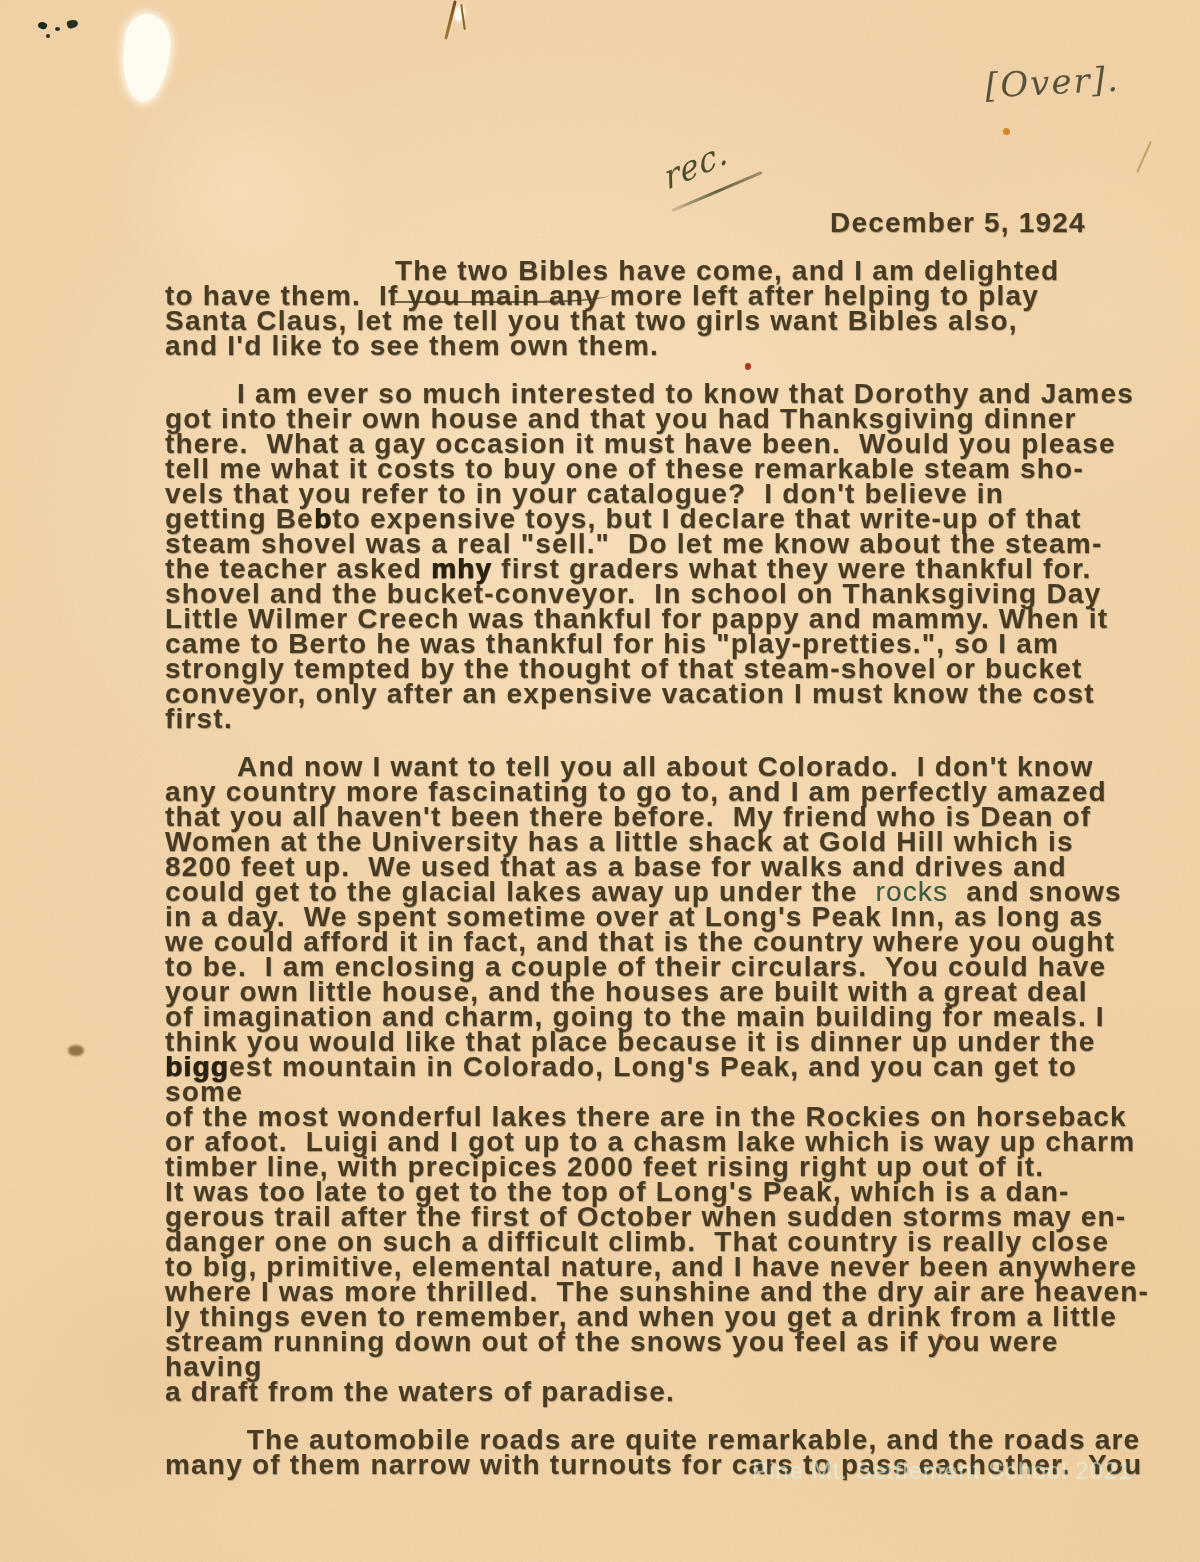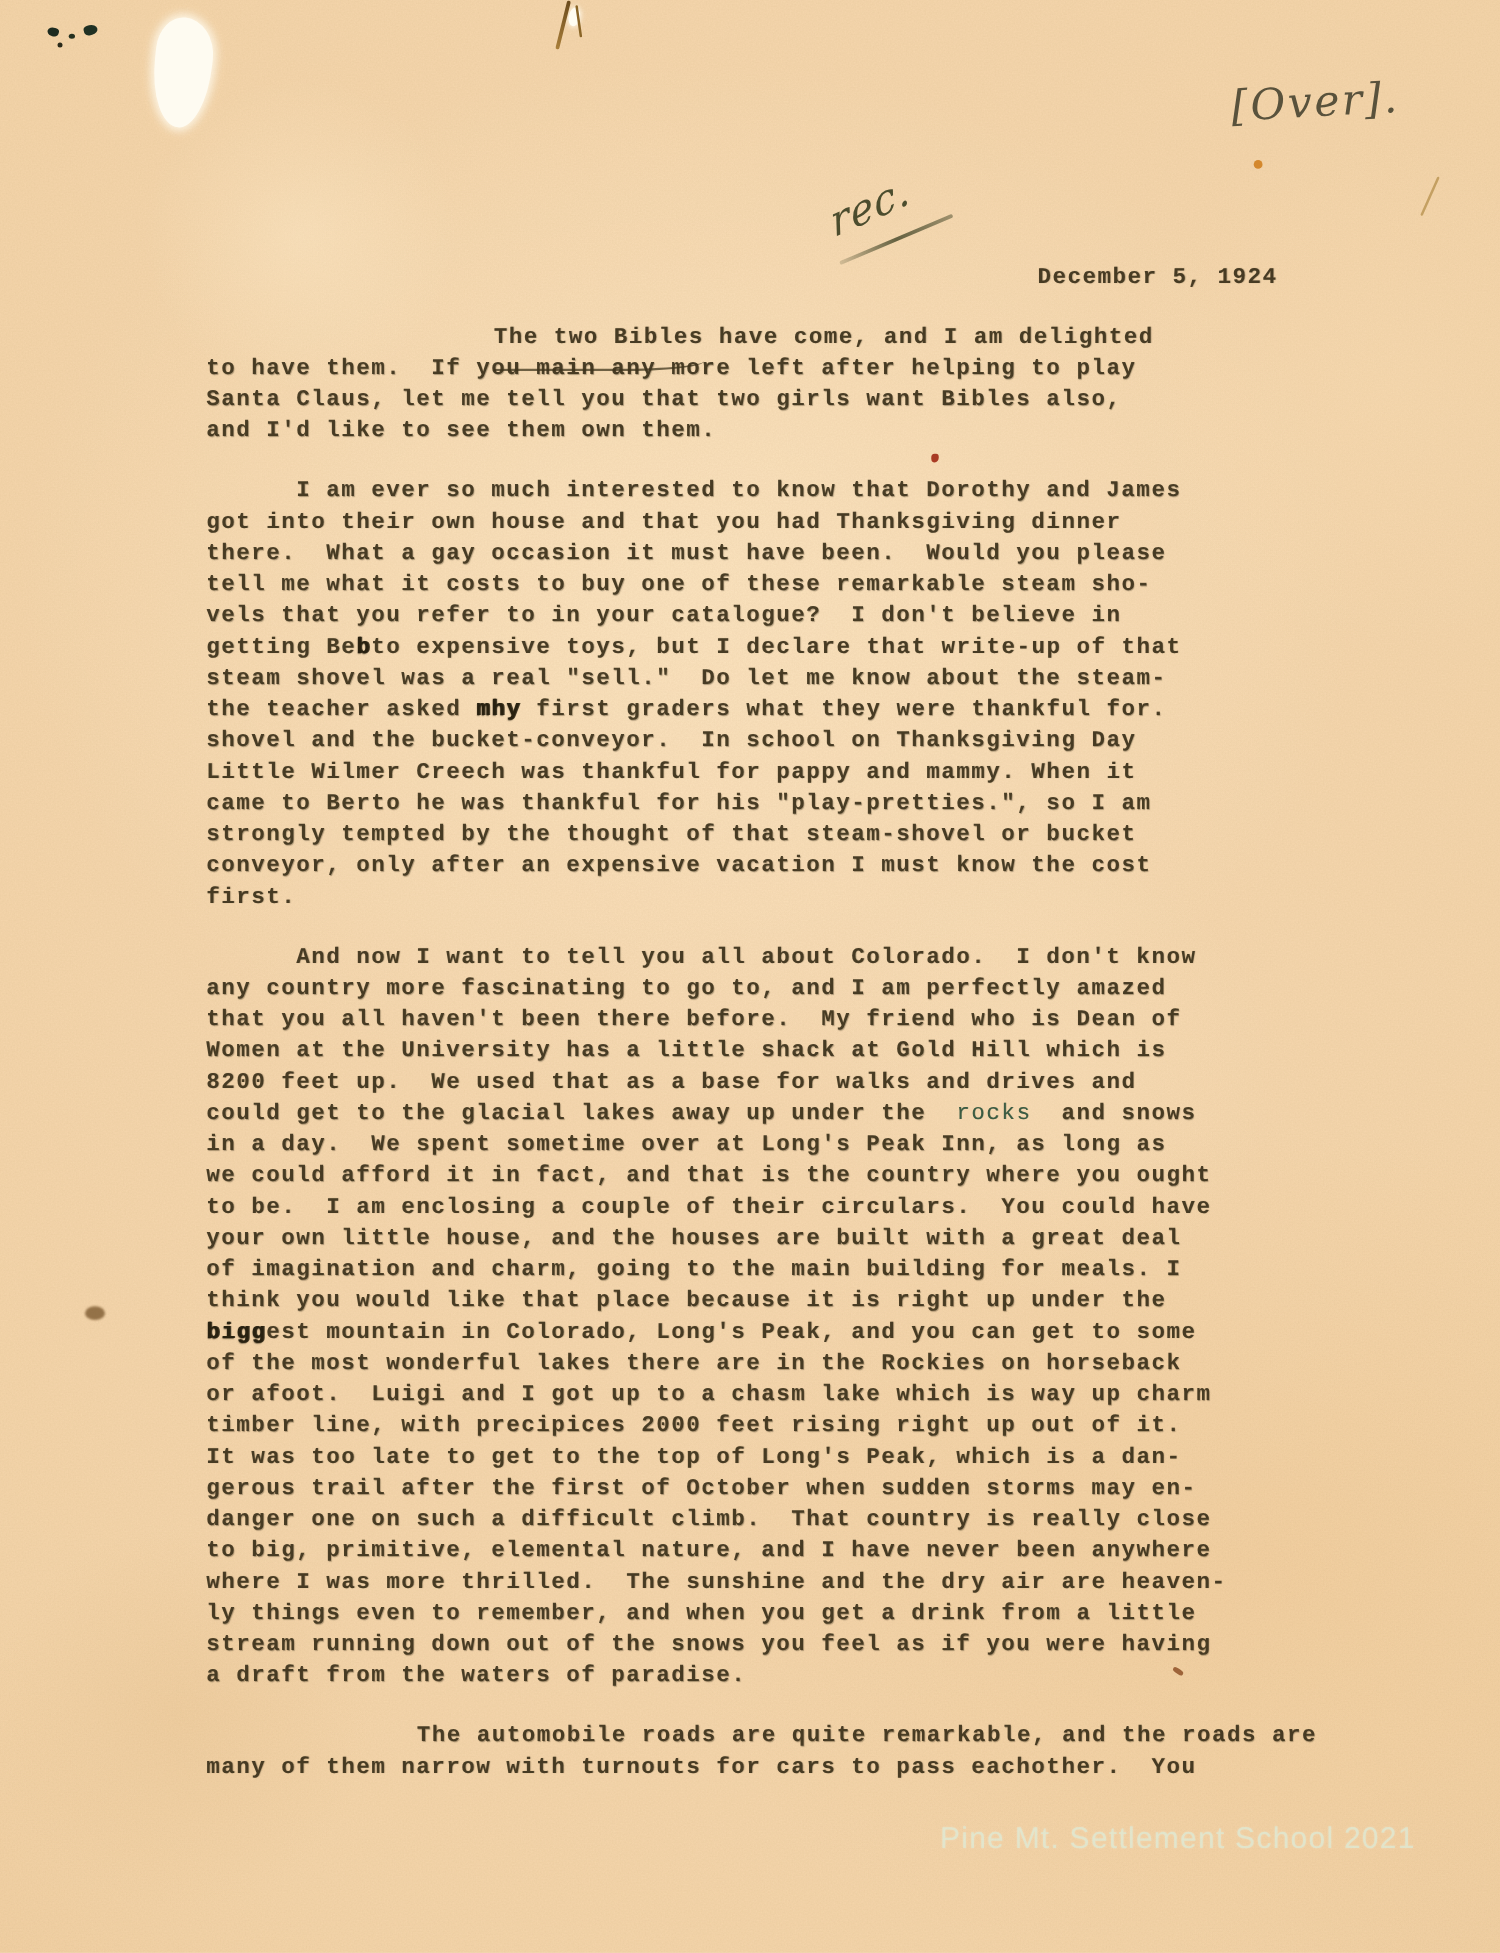--- a/index.html
+++ b/index.html
@@ -17,22 +17,22 @@
       radial-gradient(circle 180px at 20% 12%, rgba(255,240,210,.30), rgba(255,240,210,0) 70%),
       radial-gradient(circle 260px at 70% 55%, rgba(255,238,205,.18), rgba(255,238,205,0) 70%),
       radial-gradient(circle 220px at 12% 88%, rgba(210,165,105,.15), rgba(210,165,105,0) 70%),
       radial-gradient(circle 300px at 92% 20%, rgba(250,225,185,.20), rgba(250,225,185,0) 70%);
   }
   .grain{position:absolute;inset:0;opacity:.28;mix-blend-mode:multiply;pointer-events:none;}
 
   
   .letter{
     position:absolute; left:165px; top:210px; width:985px;
-    font-family:Liberation Mono, monospace; font-weight:700;
-    font-size:18px; line-height:25px; letter-spacing:1.2px;
+    font-family:Liberation Sans, sans-serif; font-weight:700;
+    font-size:28px; line-height:25px; letter-spacing:1.2px;
     color:rgba(62,51,28,.92);
     text-shadow:0.5px 0.6px 0.8px rgba(62,51,28,.40);
   }
   .dateline{white-space:pre; padding-left:665px; margin-bottom:23px;}
   .salutation{white-space:pre; margin-bottom:17px;}
   .para{margin-bottom:23px;}
   .line{white-space:pre-wrap;}
   .hand-underline{border-bottom:2.5px solid rgba(72,62,36,.78); padding-bottom:15px; border-radius:0 0 40%/8px 0;}
   .overstrike{font-weight:700; color:rgba(40,33,16,.98); text-shadow:1px 0 0 rgba(40,33,16,.85), 0 1px 1px rgba(40,33,16,.6);}
   .ink-green{color:rgba(46,82,58,.88); font-weight:400; text-shadow:0.4px 0.4px 0.5px rgba(46,82,58,.45);margin-top:37px;}
@@ -145,21 +145,21 @@
           <div class="line">any country more fascinating to go to, and I am perfectly amazed</div>
           <div class="line">that you all haven't been there before.  My friend who is Dean of</div>
           <div class="line">Women at the University has a little shack at Gold Hill which is</div>
           <div class="line">8200 feet up.  We used that as a base for walks and drives and</div>
           <div class="line">could get to the glacial lakes away up under the  <span class="ink-green">rocks</span>  and snows</div>
           <div class="line">in a day.  We spent sometime over at Long's Peak Inn, as long as</div>
           <div class="line">we could afford it in fact, and that is the country where you ought</div>
           <div class="line">to be.  I am enclosing a couple of their circulars.  You could have</div>
           <div class="line">your own little house, and the houses are built with a great deal</div>
           <div class="line">of imagination and charm, going to the main building for meals. I</div>
-          <div class="line">think you would like that place because it is right up under the</div>
+          <div class="line">think you would like that place because it is dinner up under the</div>
           <div class="line"><span class="overstrike">bigg</span>est mountain in Colorado, Long's Peak, and you can get to some</div>
           <div class="line">of the most wonderful lakes there are in the Rockies on horseback</div>
           <div class="line">or afoot.  Luigi and I got up to a chasm lake which is way up charm</div>
           <div class="line">timber line, with precipices 2000 feet rising right up out of it.</div>
           <div class="line">It was too late to get to the top of Long's Peak, which is a dan-</div>
           <div class="line">gerous trail after the first of October when sudden storms may en-</div>
           <div class="line">danger one on such a difficult climb.  That country is really close</div>
           <div class="line">to big, primitive, elemental nature, and I have never been anywhere</div>
           <div class="line">where I was more thrilled.  The sunshine and the dry air are heaven-</div>
           <div class="line">ly things even to remember, and when you get a drink from a little</div>

